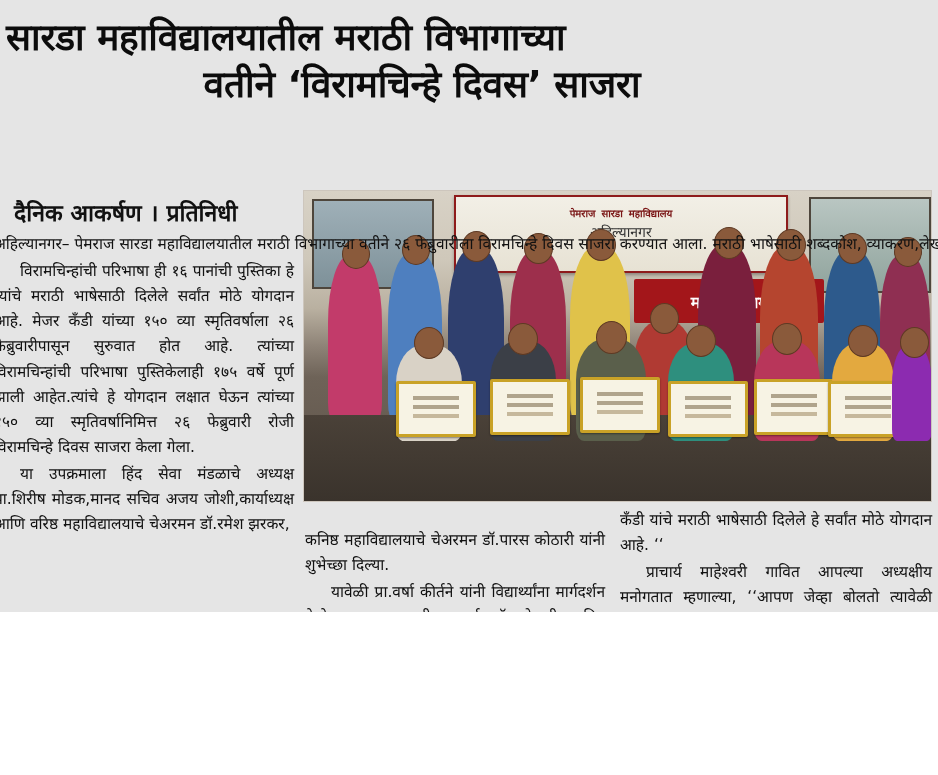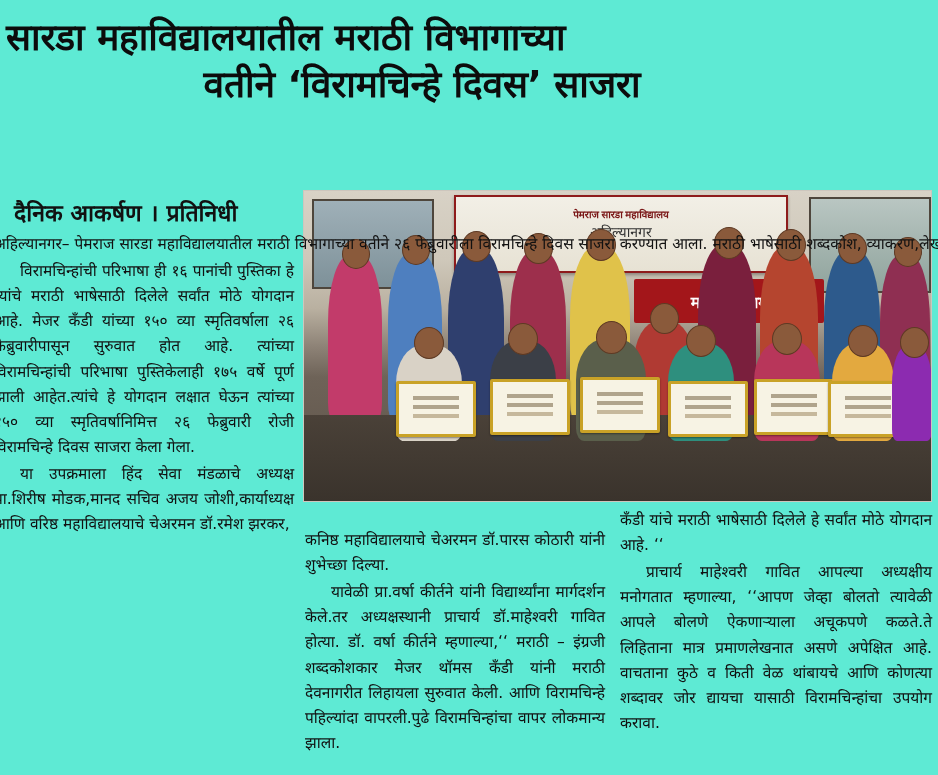--- a/index.html
+++ b/index.html
@@ -10,22 +10,22 @@
   body {
     width: 938px;
     height: 775px;
     overflow: hidden;
     font-family: "Liberation Sans", sans-serif;
     color: #111111;
   }
   .page {
     position: relative;
     width: 938px;
-    height: 775px;
-    background: #5eead4;
+    height: 612px;
+    background: #e5e5e5;
     overflow: hidden;
   }
 
   
   .headline {
     padding: 14px 10px 0 6px;
   }
   .headline-line {
     font-family: "DejaVu Sans", sans-serif;
     font-weight: bold;
@@ -80,21 +80,21 @@
   .ph-banner {
     position: absolute;
     left: 150px; top: 4px; width: 330px; height: 74px;
     background: linear-gradient(to bottom, #f2efe6, #e7e2d4);
     border: 2px solid #8e1b1b;
     box-shadow: 0 2px 3px rgba(0,0,0,.3);
   }
   .ph-banner .bn-title {
     margin-top: 10px;
     text-align: center;
-    font-family: Liberation Serif, serif;
+    font-family: Liberation Mono, monospace;
     font-size: 10px;
     font-weight: bold;
     color: #7a1616;
     line-height: 1.5;
   }
   .ph-banner .bn-sub {
     text-align: center;
     font-family: Liberation Sans, sans-serif;
     font-size: 14px;
     color: #333;

